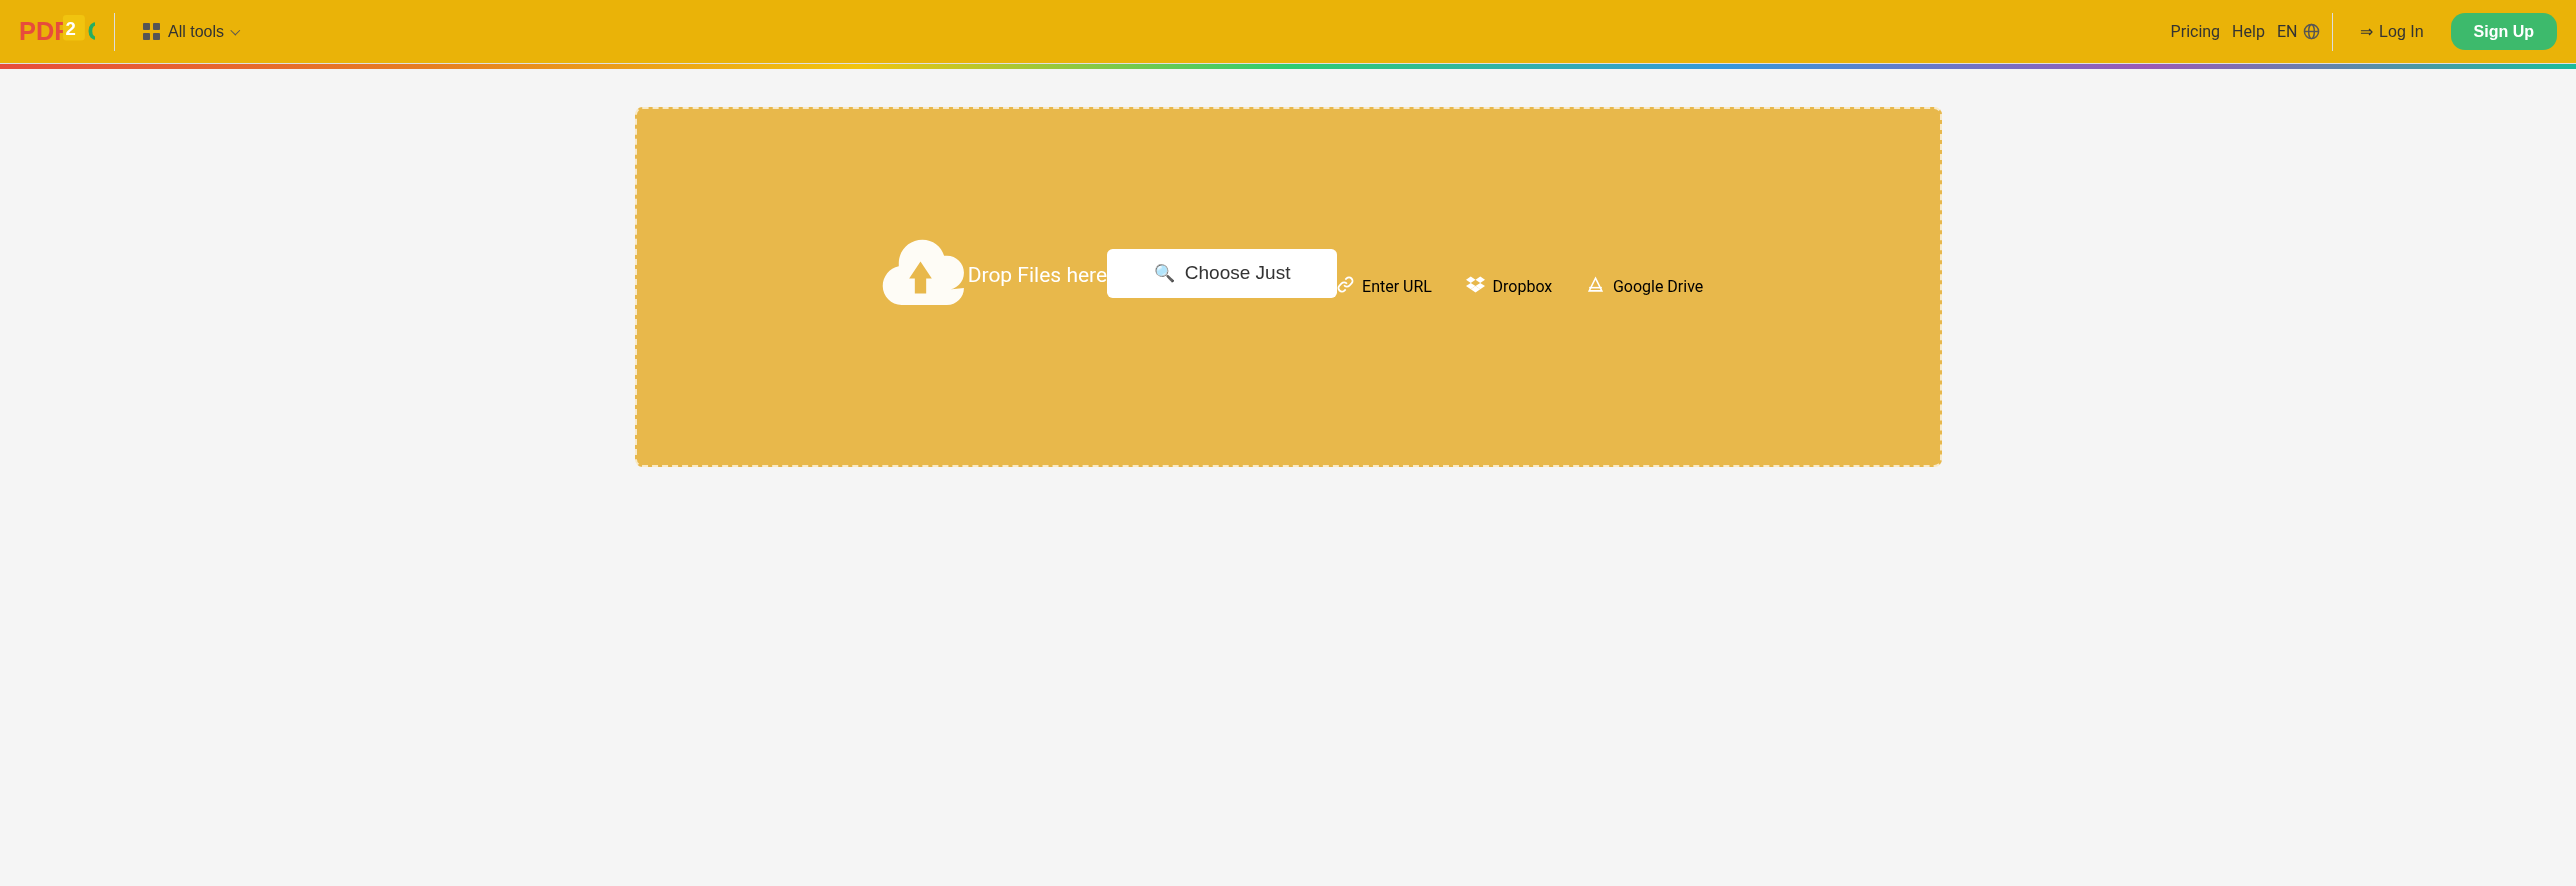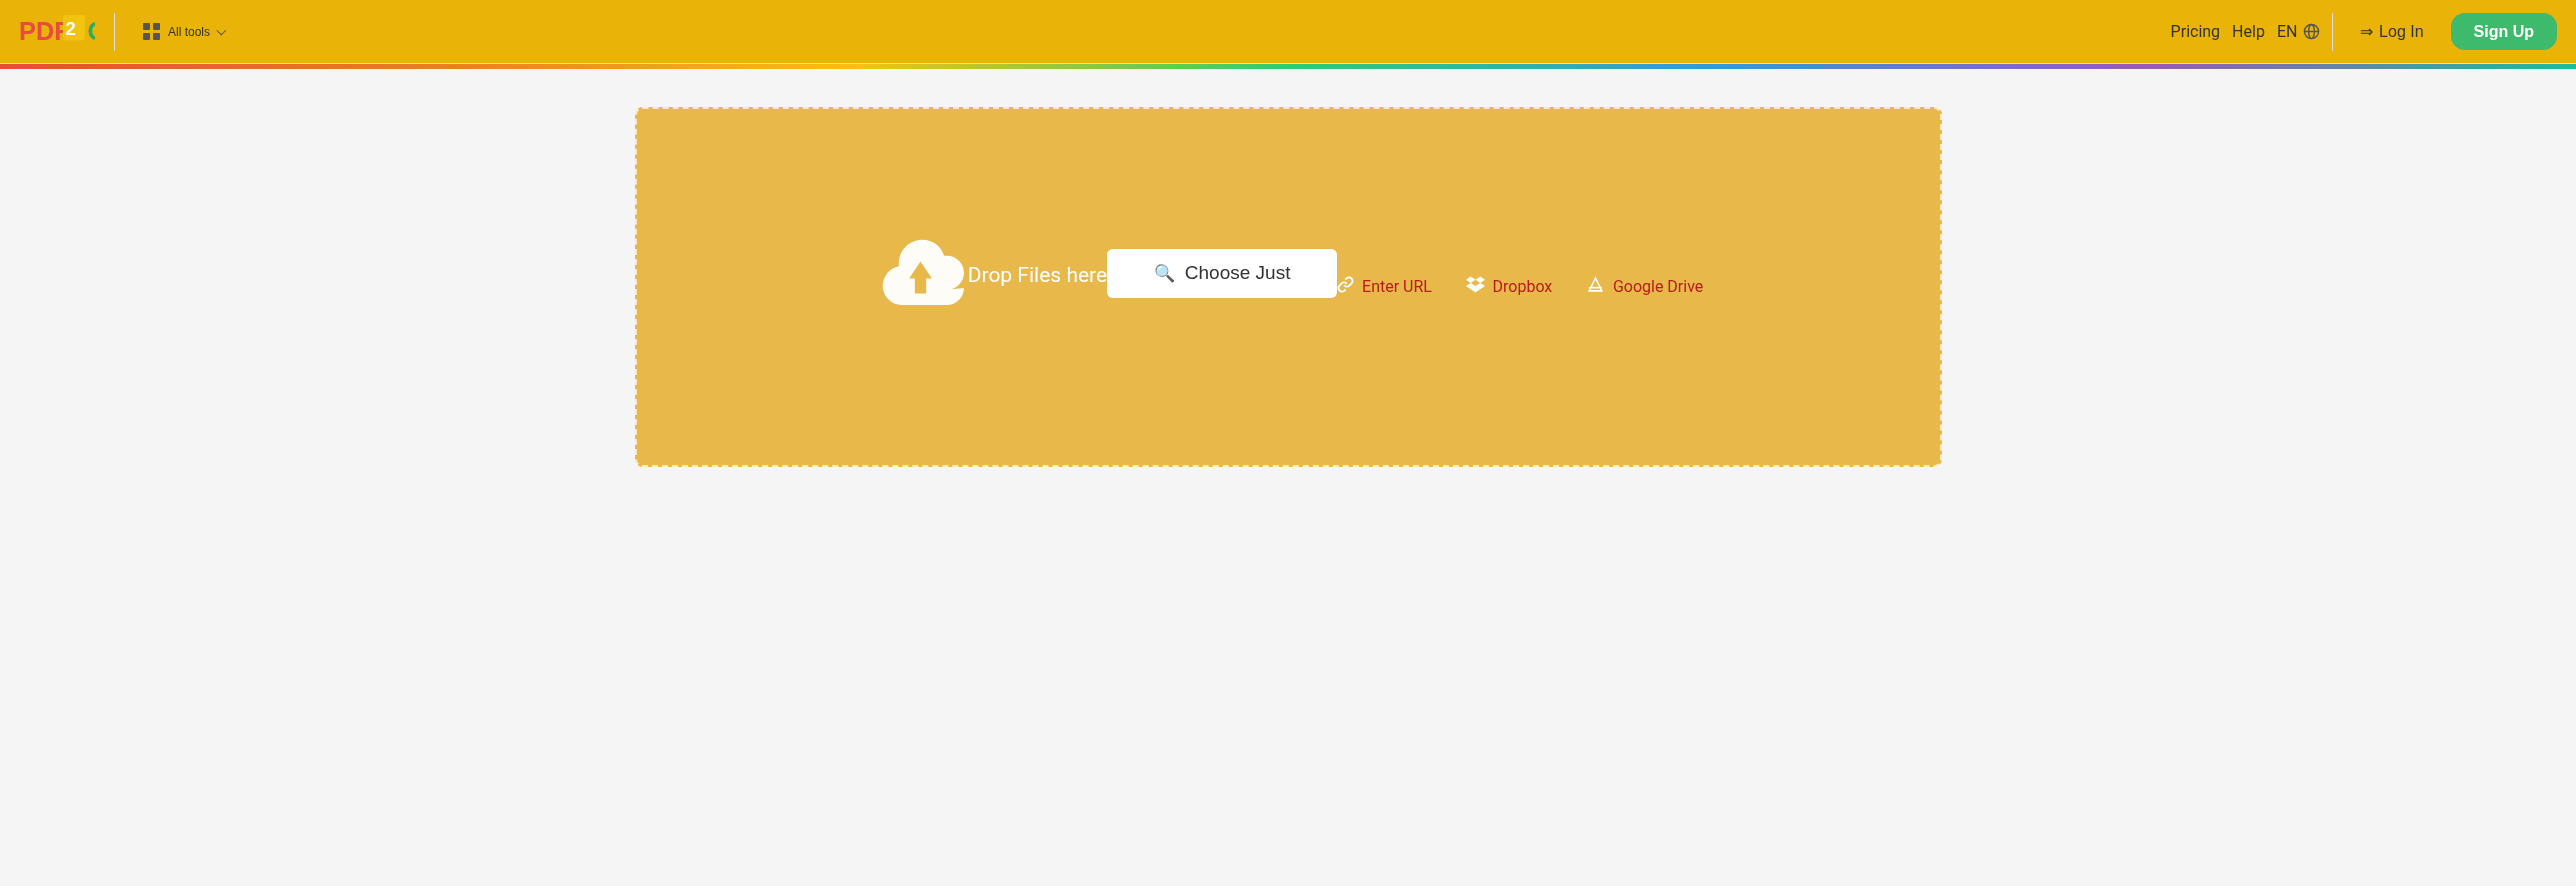--- a/index.html
+++ b/index.html
@@ -33,21 +33,21 @@
       height: 38px;
       background: #ddd;
       margin: 0 19px;
     }
 
     .all-tools-btn {
       display: flex;
       align-items: center;
       gap: 7.6px;
       cursor: pointer;
-      font-size: 12px;
+      font-size: 16px;
       color: #333;
       background: none;
       border: none;
       padding: 5.7px 9.5px;
     }
 
     .grid-icon {
       display: grid;
       grid-template-columns: 1fr 1fr;
       gap: 2.8px;
@@ -199,21 +199,21 @@
       display: flex;
       align-items: center;
       gap: 34px;
     }
 
     .extra-option {
       display: flex;
       align-items: center;
       gap: 7.6px;
       font-size: 16px;
-      color: #b91c1c;
+      color: #000000;
       cursor: pointer;
     }
   </style>
 </head>
 <body>
 
 <header class="header">
 
   <div class="logo-area">
     <svg class="logo-svg" viewBox="0 0 90 44" xmlns="http://www.w3.org/2000/svg">

